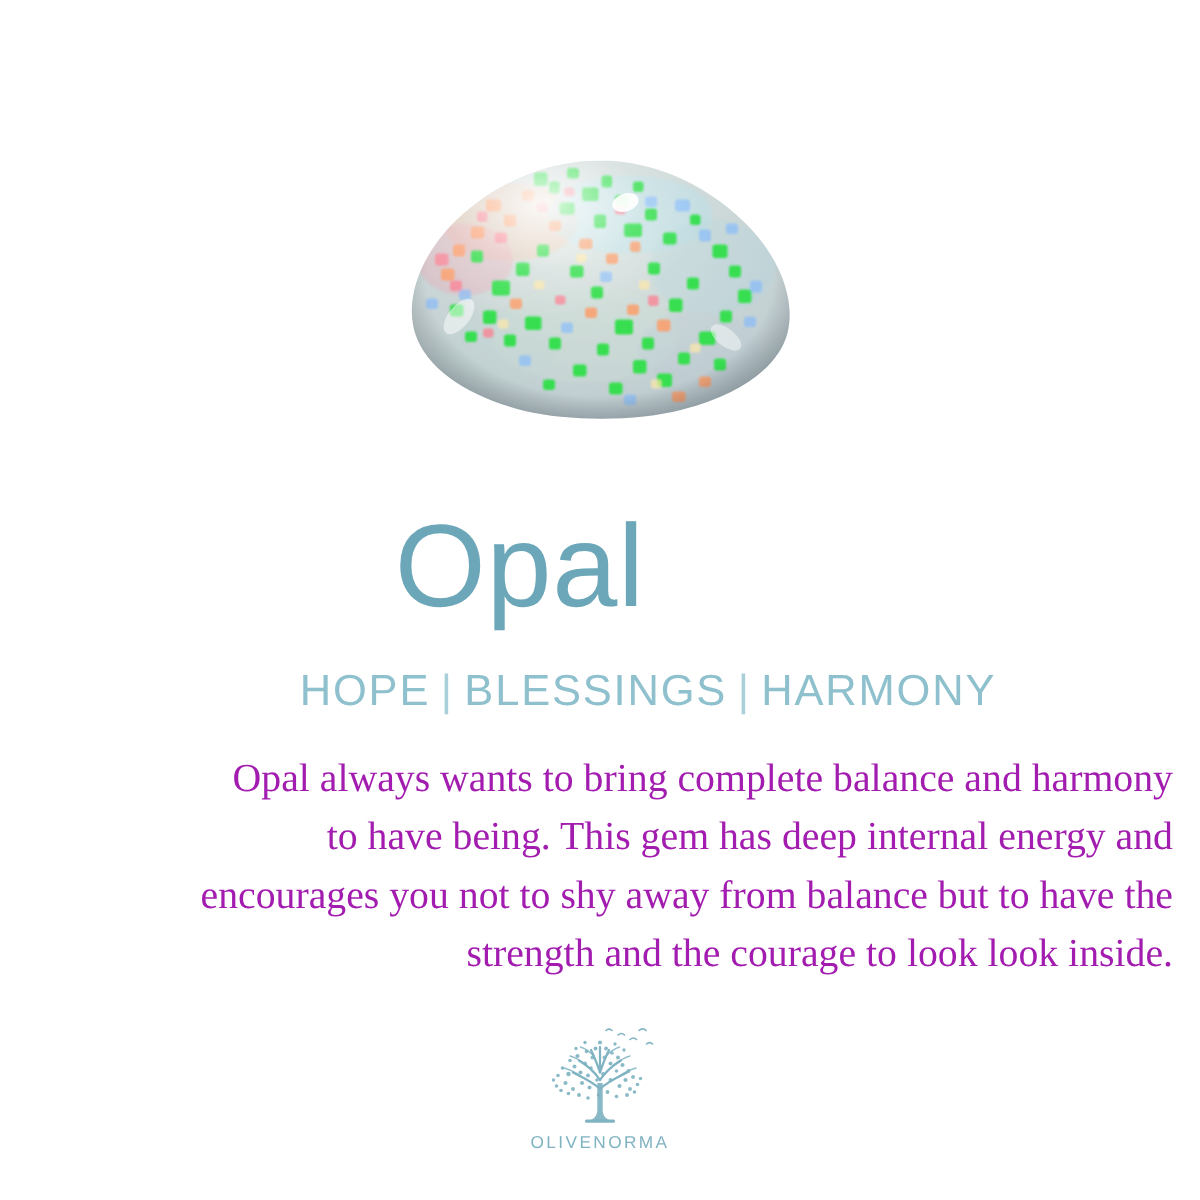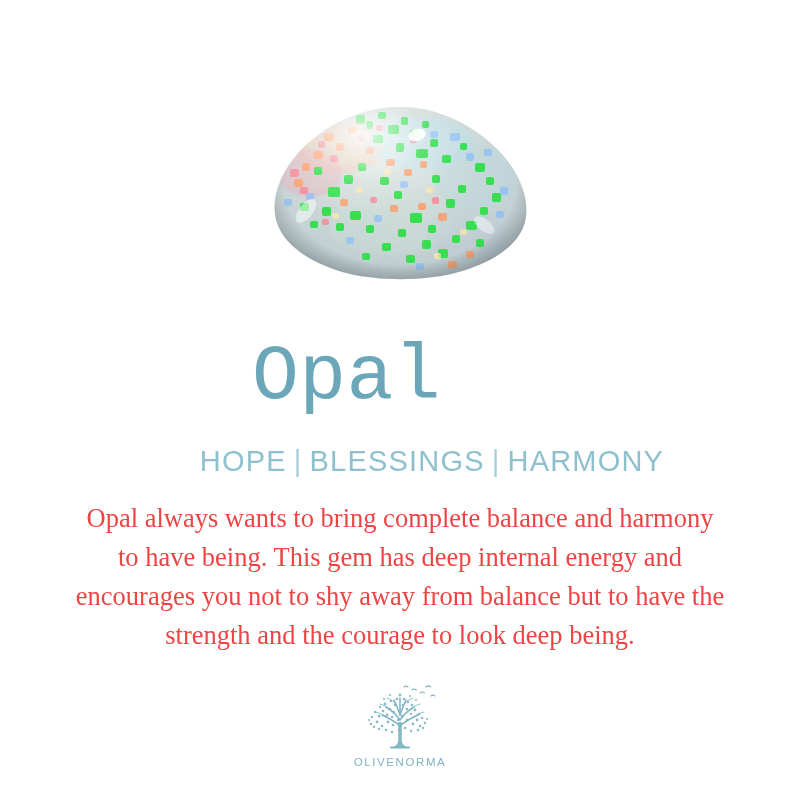--- a/index.html
+++ b/index.html
@@ -30,21 +30,21 @@
   }
   .gem-svg { display: block; width: 260px; height: 180px; }
 
   
   .title {
     position: absolute;
     left: 0;
     top: 332px;
     width: 693px;
     text-align: center;
-    font-family: Liberation Mono, monospace;
+    font-family: Liberation Sans, sans-serif;
     font-size: 78px;
     line-height: 90px;
     font-weight: 400;
     color: #6ba7b8;
     letter-spacing: 0.5px;
   }
 
   
   .subtitle {
     position: absolute;
@@ -65,25 +65,25 @@
     padding: 0 7px;
     font-weight: 300;
   }
 
   
   .body-copy {
     position: absolute;
     left: 18px;
     top: 499px;
     width: 764px;
-    text-align: center;
+    text-align: right;
     font-family: "Liberation Serif", serif;
     font-size: 26.5px;
     line-height: 39px;
-    color: #ef4444;
+    color: #a21caf;
   }
   .body-copy .line { display: block; white-space: nowrap; }
 
   
   .logo {
     position: absolute;
     left: 0;
     top: 682px;
     width: 800px;
     display: flex;
@@ -276,21 +276,21 @@
   <div class="title">Opal</div>
 
   <div class="subtitle">
     <span>HOPE</span><span class="sep">|</span><span>BLESSINGS</span><span class="sep">|</span><span>HARMONY</span>
   </div>
 
   <div class="body-copy">
     <span class="line">Opal always wants to bring complete balance and harmony</span>
     <span class="line">to have being. This gem has deep internal energy and</span>
     <span class="line">encourages you not to shy away from balance but to have the</span>
-    <span class="line">strength and the courage to look deep being.</span>
+    <span class="line">strength and the courage to look look inside.</span>
   </div>
 
   <div class="logo">
     <svg class="logo-mark" viewBox="0 0 86 72" xmlns="http://www.w3.org/2000/svg" aria-hidden="true">
       <g fill="#7fb3c2">
 
         <path d="M41.2 40 L41.2 58 C41.2 60.5 40.2 62.5 38.6 63.6 L36.6 65 L49.4 65 L47.4 63.6 C45.8 62.5 44.8 60.5 44.8 58 L44.8 40 Z" opacity="0.92"></path>
         <rect x="33" y="64.4" width="20" height="2.1" rx="1"></rect>
 
         <g stroke="#7fb3c2" stroke-width="1.5" fill="none" stroke-linecap="round">

